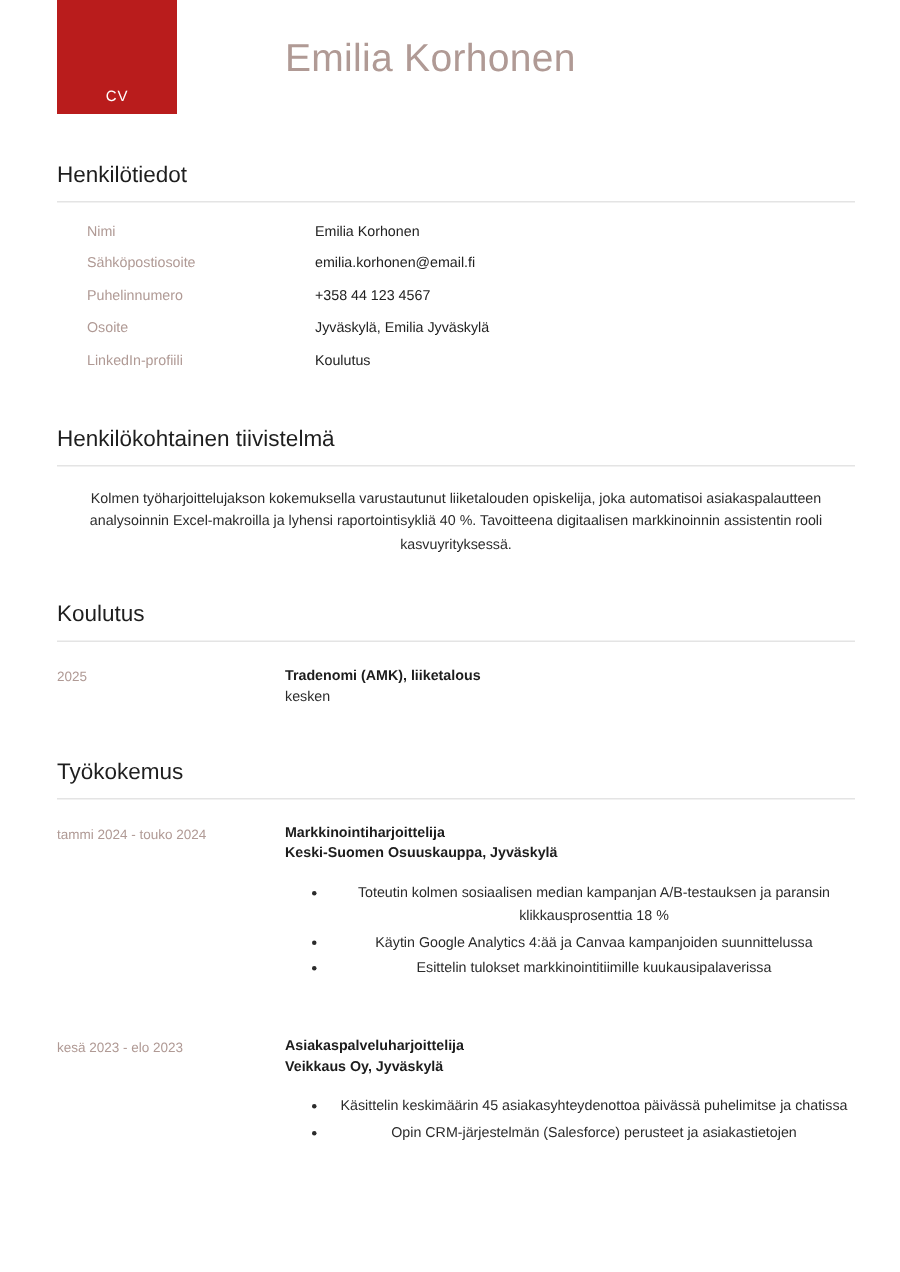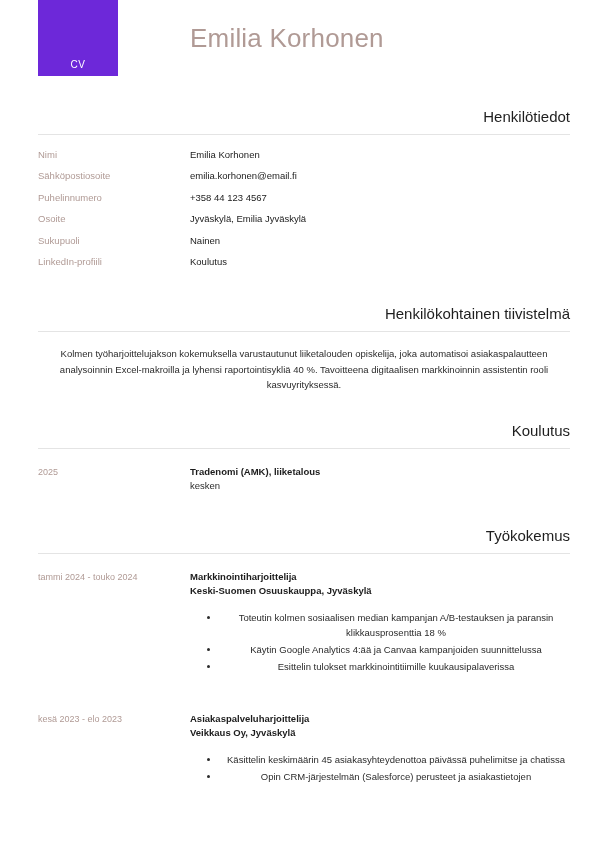--- a/index.html
+++ b/index.html
@@ -27,21 +27,21 @@
   .header {
     display: flex;
     align-items: flex-start;
     padding: 0 0 0 0;
     height: 108px;
   }
   .logo-box {
     width: 80px;
     height: 76px;
     margin-left: 38px;
-    background: #6d28d9;
+    background: #b91c1c;
     display: flex;
     align-items: flex-end;
     justify-content: center;
     box-sizing: border-box;
     padding-bottom: 6px;
     flex: none;
   }
   .logo-text {
     color: #ffffff;
     font-size: 10px;
@@ -72,34 +72,34 @@
   }
   .section {
     margin: 0;
   }
   .section-title {
     font-size: 15px;
     font-weight: 400;
     color: #1e1e1e;
     margin: 0 0 8px 0;
     line-height: 1.2;
-    text-align: right;
   }
   .rule {
     height: 1px;
     background: #e4e4e4;
     width: 100%;
     margin: 0 0 14px 0;
   }
 
   
   .detail-row {
     display: flex;
     align-items: center;
     margin-bottom: 10px;
+    margin-left: 20px;
   }
   .detail-label {
     width: 152px;
     flex: none;
     font-size: 9.5px;
     color: #b09a95;
     line-height: 1.2;
   }
   .detail-value {
     font-size: 9.5px;
@@ -206,24 +206,20 @@
         <div class="detail-row">
           <div class="detail-label">Puhelinnumero</div>
           <div class="detail-value">+358 44 123 4567</div>
         </div>
 
         <div class="detail-row">
           <div class="detail-label">Osoite</div>
           <div class="detail-value">Jyväskylä, Emilia Jyväskylä</div>
         </div>
 
-        <div class="detail-row">
-          <div class="detail-label">Sukupuoli</div>
-          <div class="detail-value">Nainen</div>
-        </div>
 
 
         <div class="detail-row">
           <div class="detail-label">LinkedIn-profiili</div>
           <div class="detail-value">Koulutus</div>
         </div>
 
       </div>
     </div>
 

